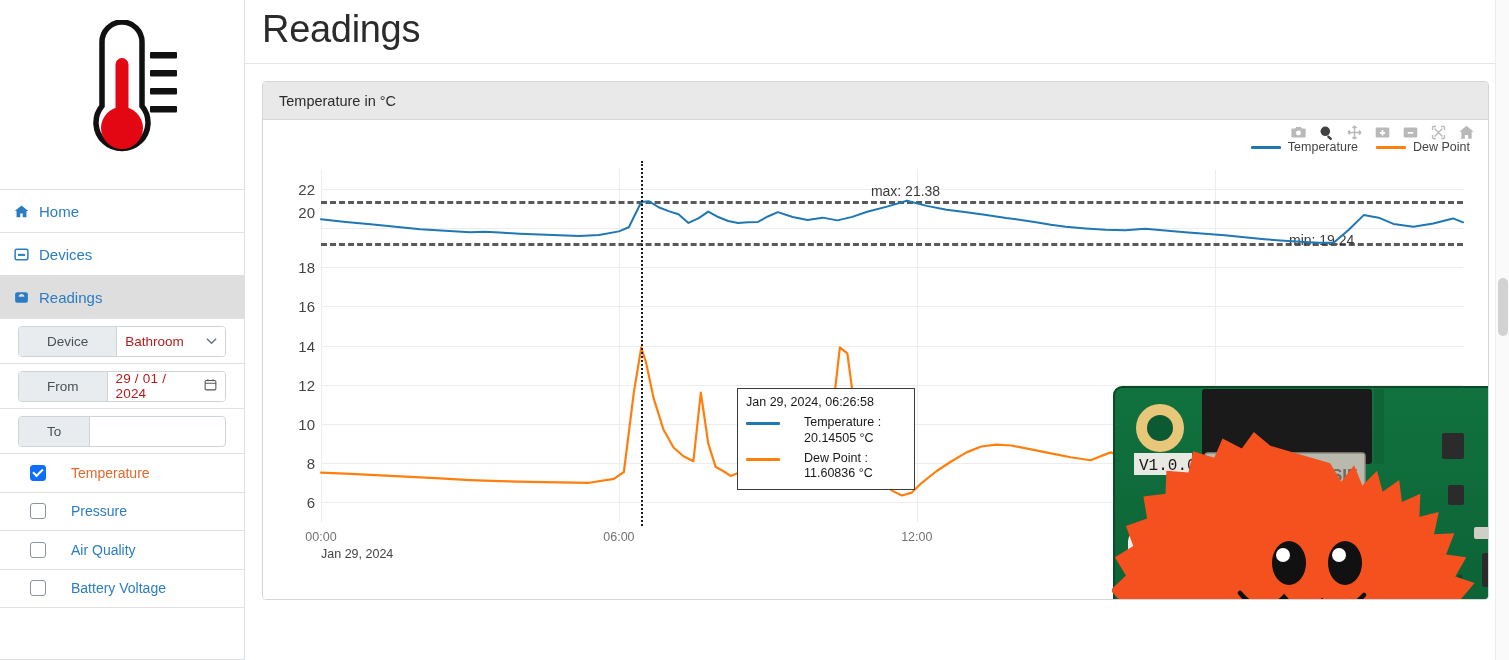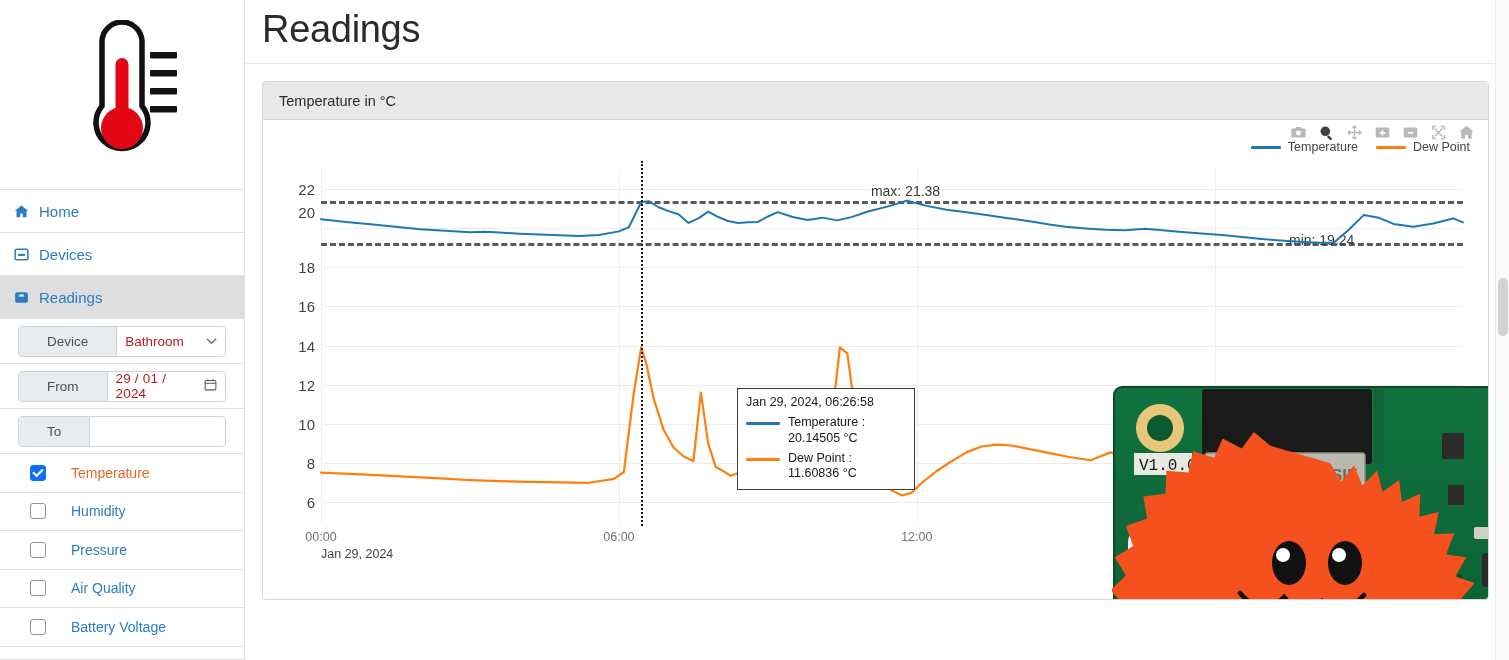--- a/index.html
+++ b/index.html
@@ -200,21 +200,21 @@
     width: 178px;
     background: #fff;
     border: 1px solid #3b3b3b;
     padding: 6px 8px 8px 8px;
     font-size: 12.5px;
     color: #1a1a1a;
     z-index: 9;
     line-height: 1.22;
   }
   #tooltip .tt-time { margin-bottom: 5px; }
-  .tt-row { display: flex; gap: 8px; align-items: flex-start; margin-top: 5px; }
+  .tt-row { display: flex; gap: 24px; align-items: flex-start; margin-top: 5px; }
   .tt-swatch { width: 34px; min-width: 34px; height: 3px; margin-top: 7px; border-radius: 1px; }
   .tt-text { flex: 1; }
 
   
   #pcb {
     position: absolute;
     left: 849px; top: 261px;
     width: 498px; height: 330px;
     z-index: 8;
     overflow: hidden;
@@ -317,24 +317,20 @@
 
     <div class="form-row">
       <div class="input-group">
         <div class="ig-label">To</div>
       </div>
     </div>
 
     <div class="check-row">
       <span class="cbox checked"></span>
       <span class="check-label on">Temperature</span>
-    </div>
-    <div class="check-row">
-      <span class="cbox"></span>
-      <span class="check-label">Humidity</span>
     </div>
     <div class="check-row">
       <span class="cbox"></span>
       <span class="check-label">Pressure</span>
     </div>
     <div class="check-row">
       <span class="cbox"></span>
       <span class="check-label">Air Quality</span>
     </div>
     <div class="check-row">

